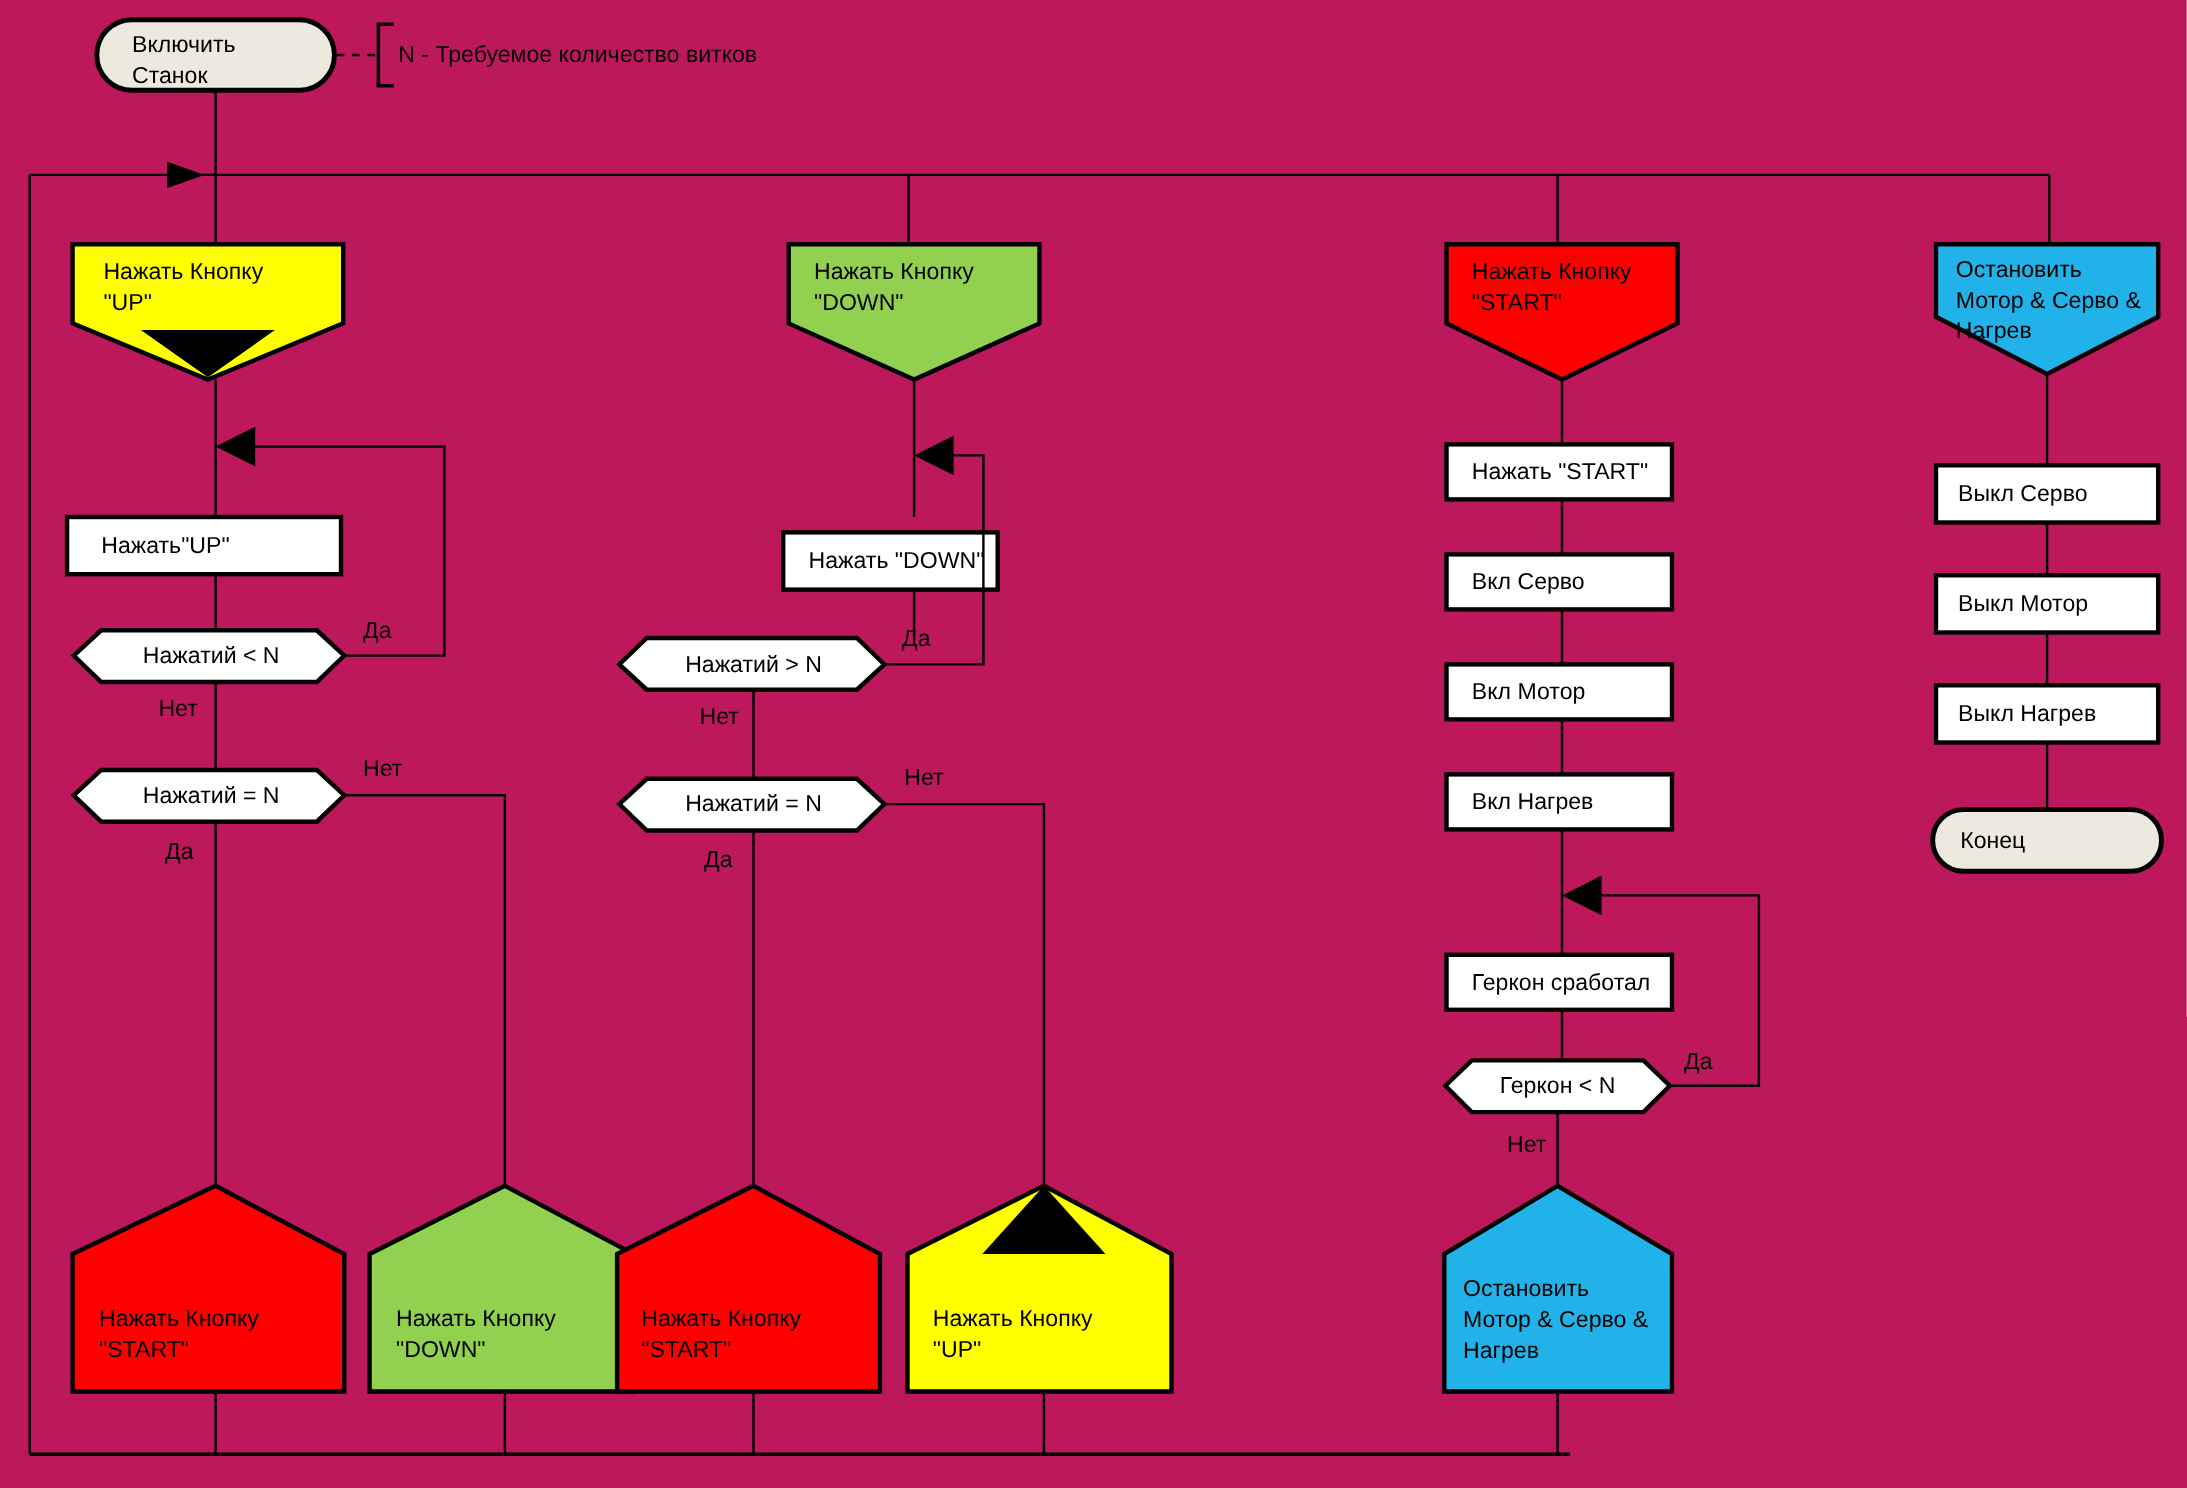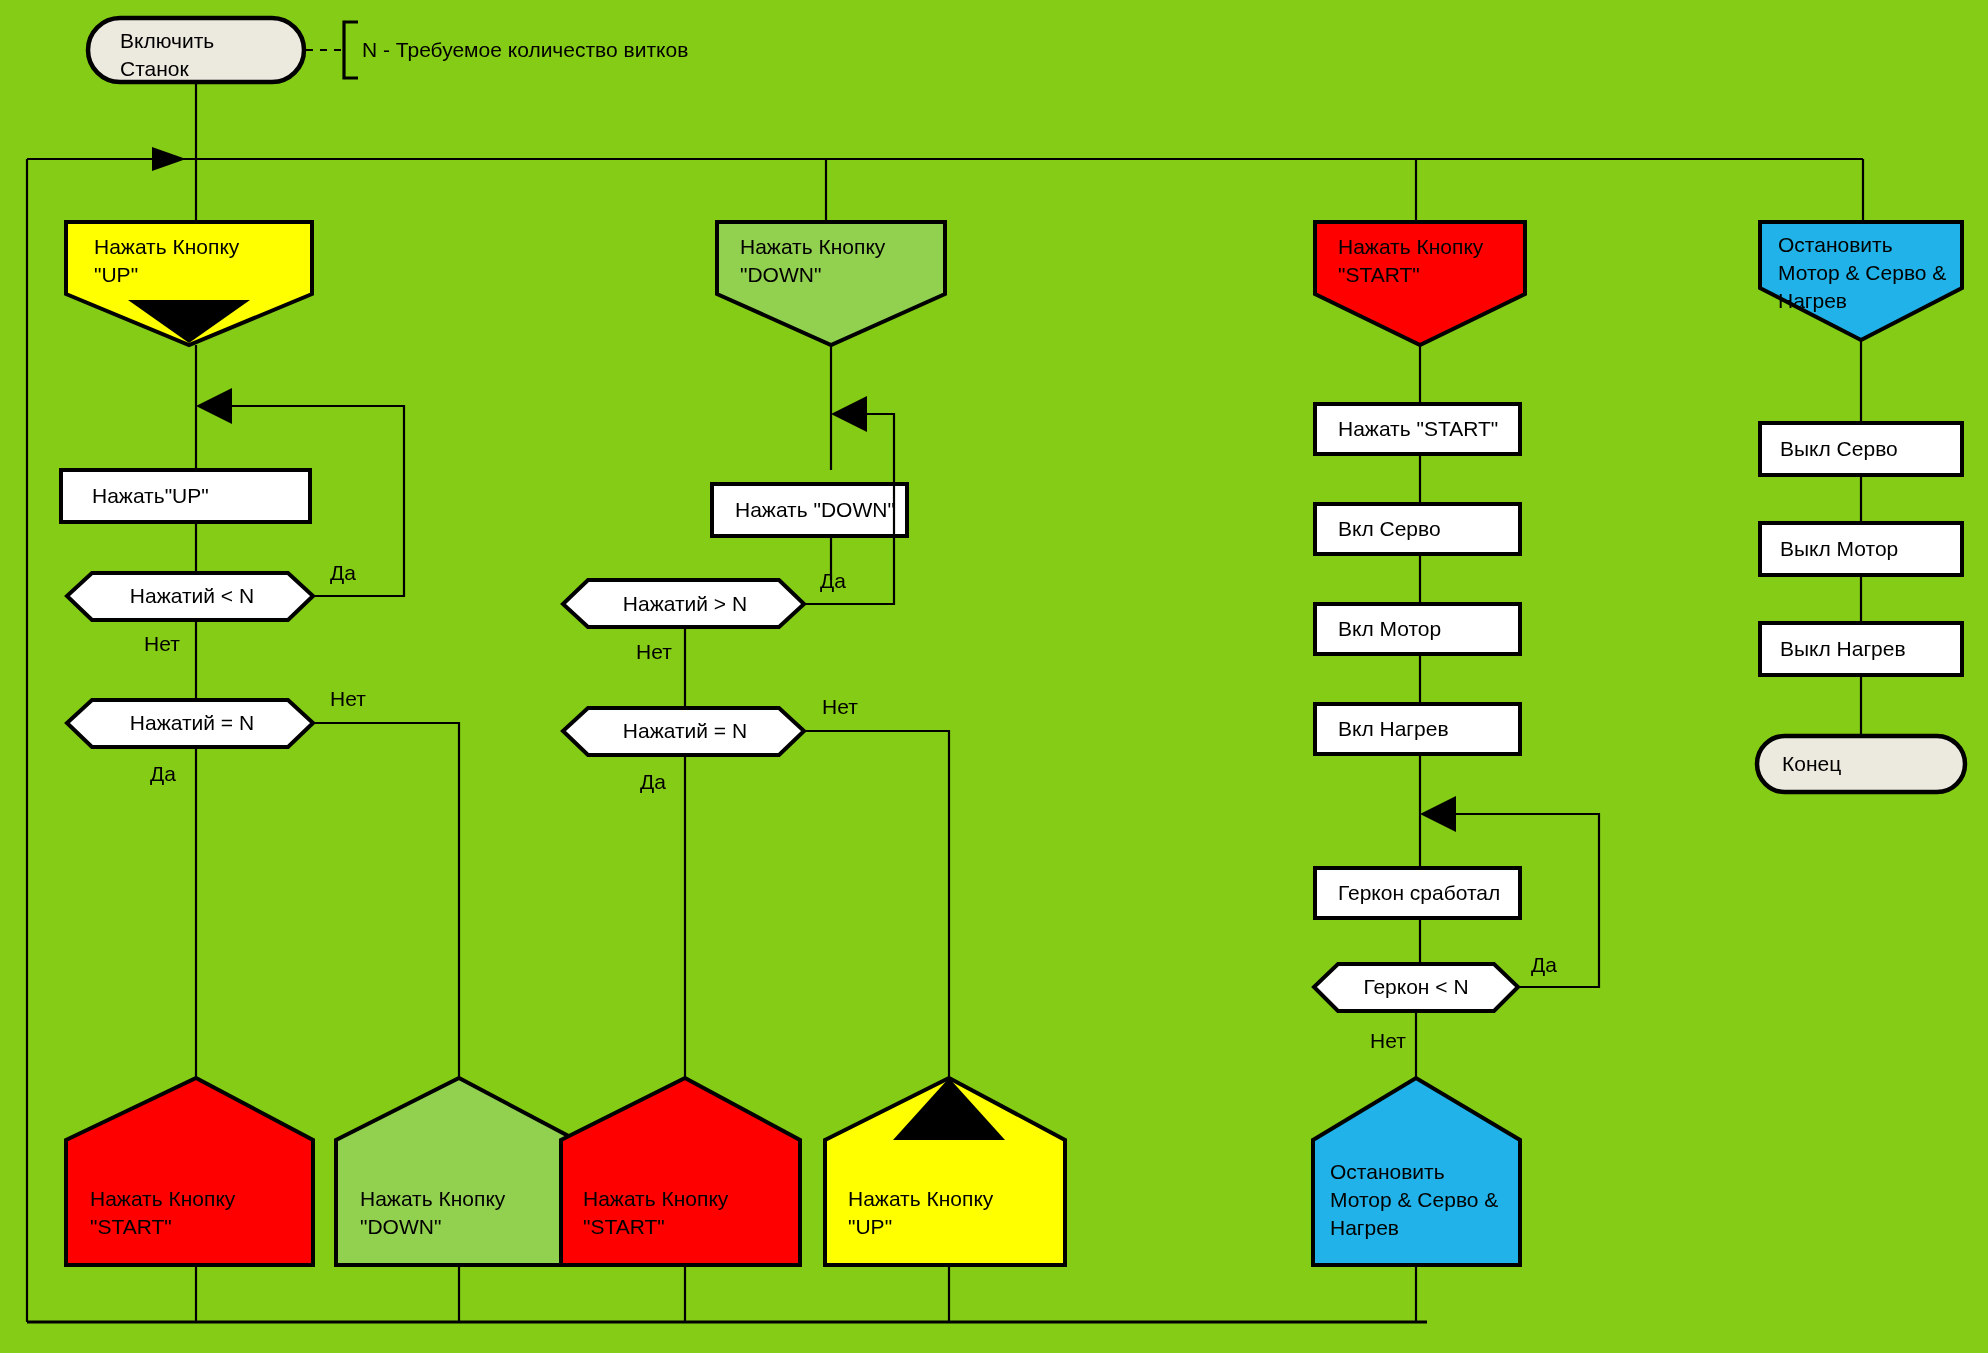--- a/index.html
+++ b/index.html
@@ -4,21 +4,21 @@
 <style>
   html, body {
     margin: 0;
     padding: 0;
     background: #ffffff;
   }
   #canvas-wrap {
     position: relative;
     width: 1988px;
     height: 1353px;
-    background: #84cc16;
+    background: #be185d;
     overflow: hidden;
     font-family: "Liberation Sans", sans-serif;
   }
   svg#flow {
     display: block;
     width: 1988px;
     height: 1353px;
   }
   .edge {
     fill: none;

